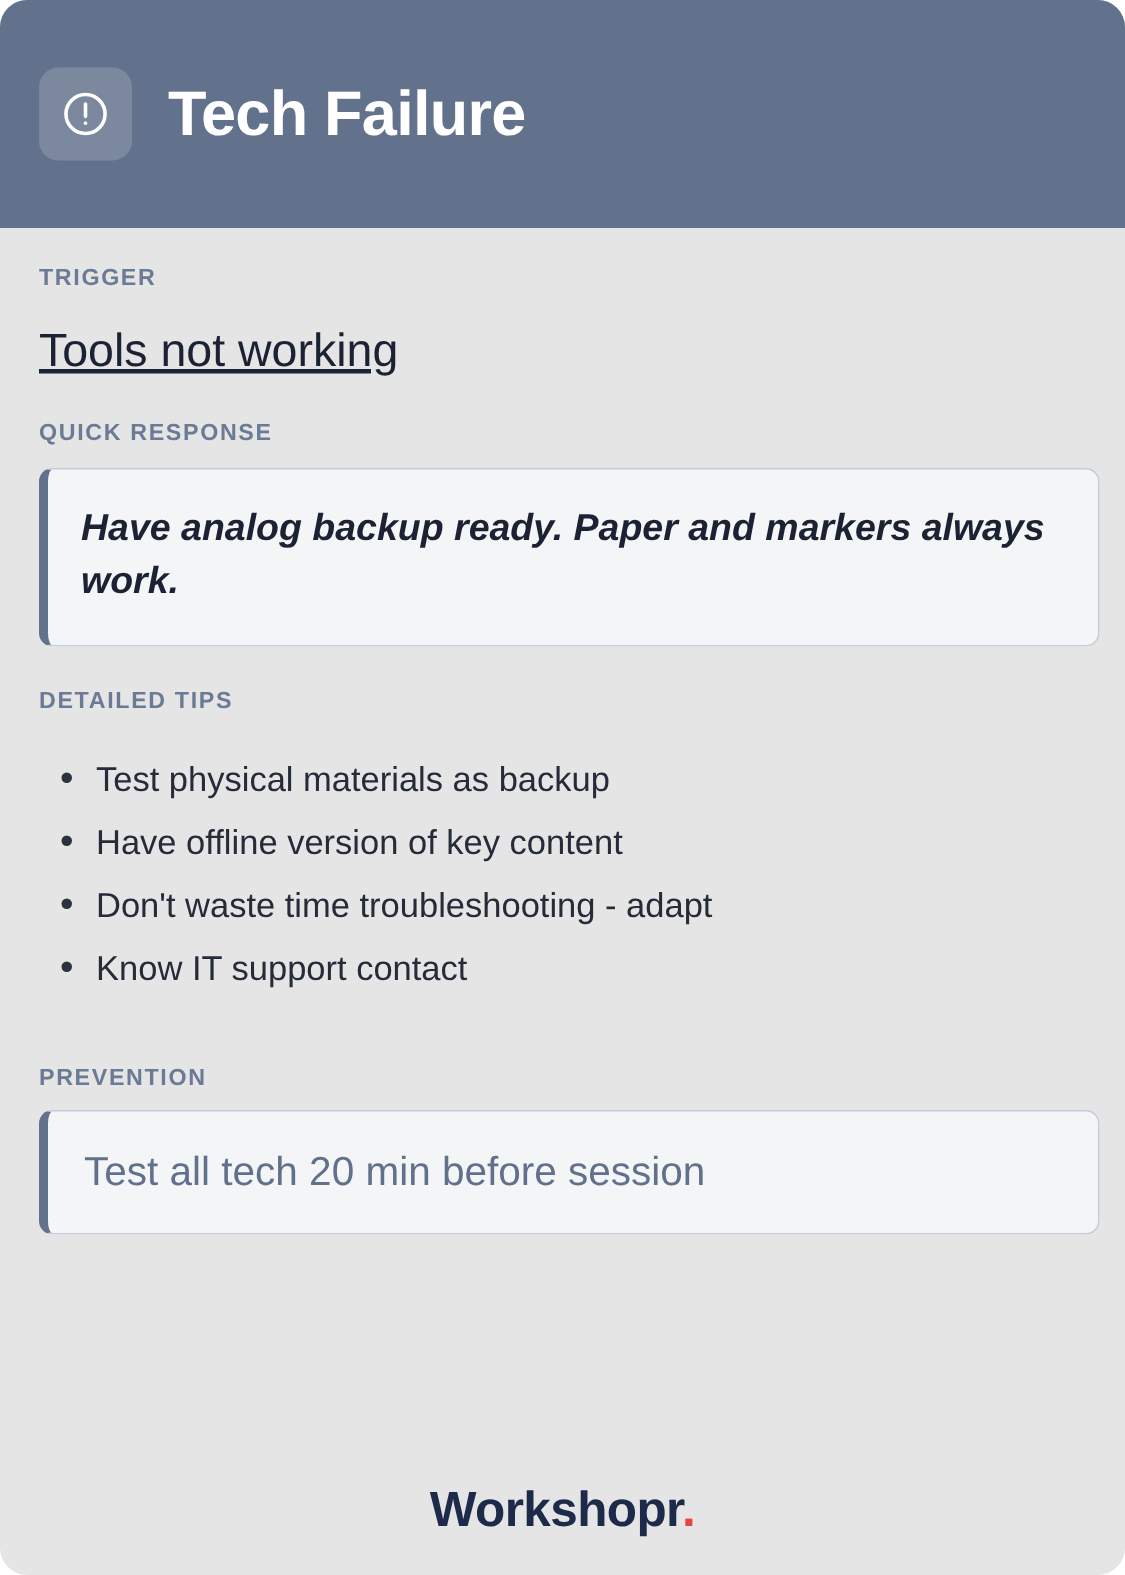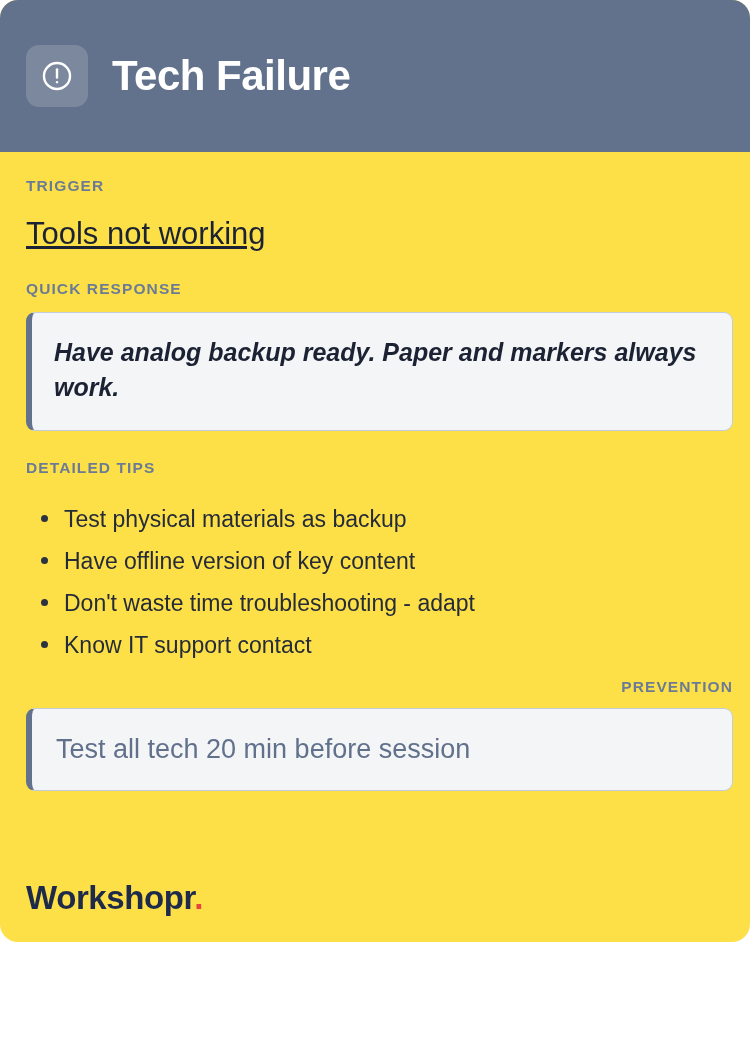--- a/index.html
+++ b/index.html
@@ -10,23 +10,23 @@
   body {
     width: 750px;
     height: 1050px;
     font-family: "Liberation Sans", sans-serif;
     -webkit-font-smoothing: antialiased;
   }
 
   .card {
     position: relative;
     width: 750px;
-    height: 942px;
-    box-sizing: border-box;
-    background: #fde047;
+    height: 1050px;
+    box-sizing: border-box;
+    background: #e5e5e5;
     border-radius: 18px;
     overflow: hidden;
     display: flex;
     flex-direction: column;
   }
 
   
   .card-header {
     background: #63728c;
     height: 152px;
@@ -124,39 +124,39 @@
   .tips-list li .bullet {
     position: absolute;
     left: -23px;
     top: 16px;
     width: 7px;
     height: 7px;
     border-radius: 50%;
     background: #2b3240;
   }
 
-  .prevention-label { margin-top: 12px; margin-bottom: 14px; text-align: right; }
+  .prevention-label { margin-top: 44px; margin-bottom: 14px; }
 
   .callout-prevention {
     padding: 24px 24px 25px 24px;
   }
   .callout-prevention .callout-text {
     color: #61718c;
     font-size: 27px;
     font-weight: normal;
     line-height: 1.2;
   }
 
   
   .card-footer {
     flex: 0 0 auto;
     padding: 0 26px 28px 26px;
     margin-top: auto;
     display: flex;
-    justify-content: flex-start;
+    justify-content: center;
     align-items: flex-end;
   }
   .brand {
     font-size: 33px;
     font-weight: bold;
     color: #1e2a4a;
     letter-spacing: -0.4px;
     line-height: 1;
   }
   .brand-dot { color: #e8433f; }

